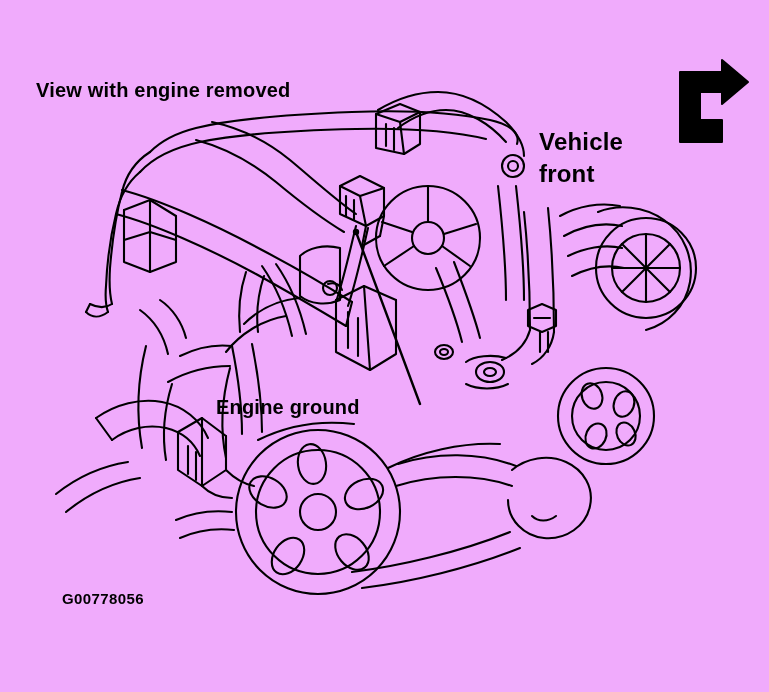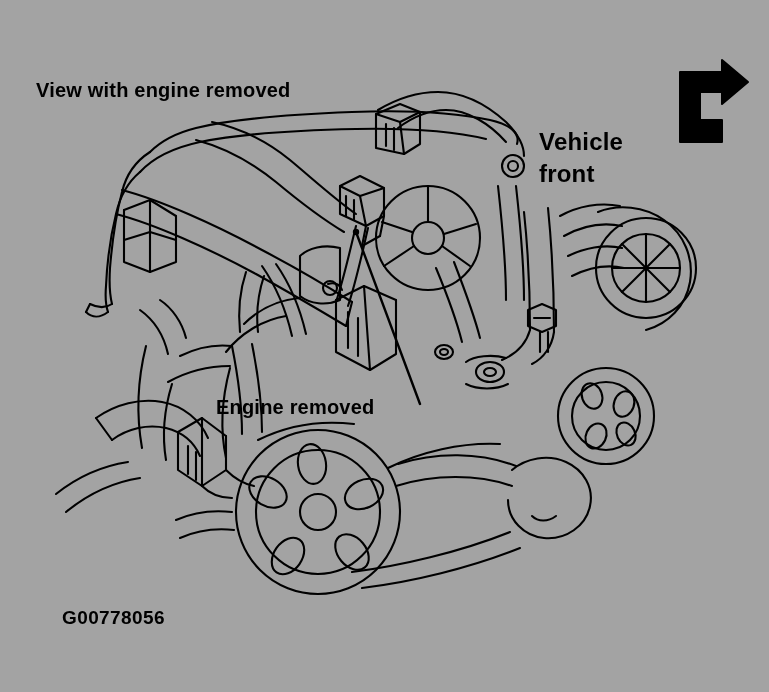--- a/index.html
+++ b/index.html
@@ -10,21 +10,21 @@
   body {
     width: 769px;
     height: 692px;
     font-family: "Liberation Sans", sans-serif;
     overflow: hidden;
   }
   #figure {
     position: relative;
     width: 769px;
     height: 692px;
-    background: #a3a3a3;
+    background: #f0abfc;
   }
   #diagram-svg {
     position: absolute;
     left: 0;
     top: 0;
     width: 769px;
     height: 692px;
     display: block;
   }
   .label {
@@ -49,24 +49,23 @@
   }
   #label-engine-ground {
     left: 216px;
     top: 396px;
     font-size: 20px;
     letter-spacing: 0.2px;
   }
   #label-figure-id {
     left: 62px;
     top: 591px;
-    font-size: 19px;
+    font-size: 15px;
     font-weight: bold;
     letter-spacing: 0.4px;
-    margin-top: 16px;
   }
 </style>
 </head>
 <body>
 
 <div id="figure">
 
   <svg id="diagram-svg" viewBox="0 0 769 692" xmlns="http://www.w3.org/2000/svg">
     <g fill="none" stroke="#000000" stroke-width="2.1" stroke-linecap="round" stroke-linejoin="round">
 
@@ -239,17 +238,17 @@
     <g>
       <path d="M680 72 L 722 72 L 722 60 L 748 82 L 722 104 L 722 92 L 700 92 L 700 120 L 722 120 L 722 142 L 680 142 Z" fill="#000000" stroke="#000000" stroke-width="2" stroke-linejoin="round"></path>
     </g>
   </svg>
 
   <div class="label" id="label-view-engine-removed">View with engine removed</div>
 
   <div class="label" id="label-vehicle-front">Vehicle
 front</div>
 
-  <div class="label" id="label-engine-ground">Engine removed</div>
+  <div class="label" id="label-engine-ground">Engine ground</div>
 
   <div class="label" id="label-figure-id">G00778056</div>
 
 </div>
 
 </body></html>

